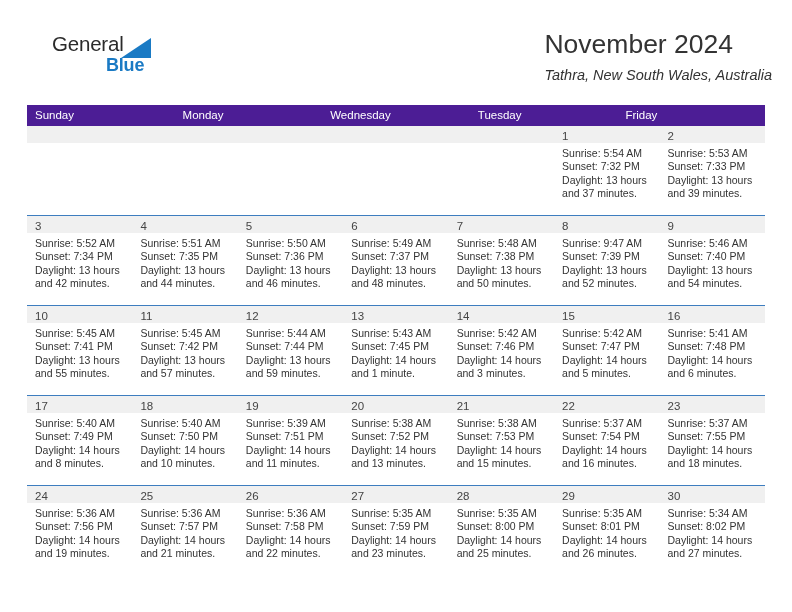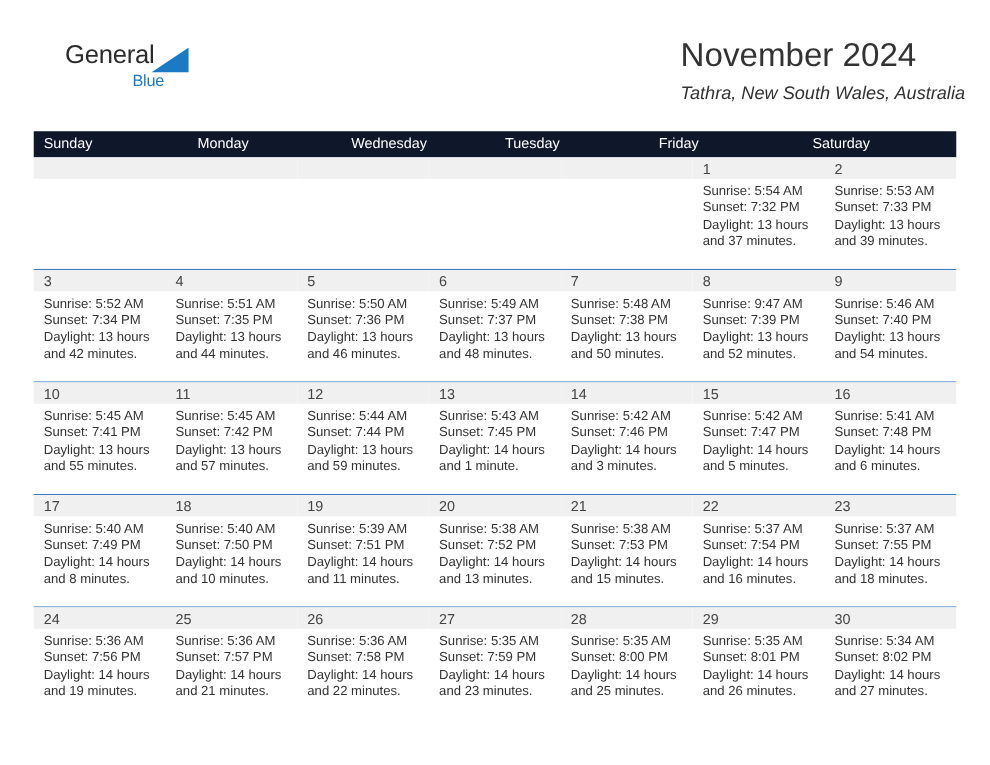--- a/index.html
+++ b/index.html
@@ -44,25 +44,26 @@
     position: absolute;
     left: 69px;
     top: 5px;
     width: 30px;
     height: 20px;
   }
   .logo-blue {
     position: absolute;
     left: 54px;
     top: 21px;
-    font-size: 13px;
+    font-size: 18px;
     color: #1a7ac4;
     letter-spacing: -0.2px;
     line-height: 22px;
     white-space: nowrap;
+    font-weight: bold;
   }
   .title-block {
     position: absolute;
     right: 36px;
     top: 28px;
     text-align: left;
   }
   .cal-title {
     font-size: 26.5px;
     color: #333333;
@@ -83,21 +84,21 @@
   
   .calendar {
     position: absolute;
     left: 27px;
     top: 105px;
     width: 738px;
   }
   .weekdays {
     display: flex;
     width: 100%;
-    background: #0f172a;
+    background: #4c1d95;
     height: 21px;
   }
   .weekday {
     flex: 1 1 0;
     color: #ffffff;
     font-size: 11.5px;
     line-height: 21px;
     padding-left: 8px;
     white-space: nowrap;
     overflow: hidden;
@@ -160,21 +161,20 @@
 
   </div>
 
   <div class="calendar">
     <div class="weekdays" id="weekday-row">
         <div class="weekday">Sunday</div>
         <div class="weekday">Monday</div>
         <div class="weekday">Wednesday</div>
         <div class="weekday">Tuesday</div>
         <div class="weekday">Friday</div>
-        <div class="weekday">Saturday</div>
       </div>
     <div id="weeks-container">
         <div class="week first">
           <div class="day empty">
             <div class="daynum-strip"><span class="daynum"></span></div>
             <div class="details"></div>
           </div>
           <div class="day empty">
             <div class="daynum-strip"><span class="daynum"></span></div>
             <div class="details"></div>

